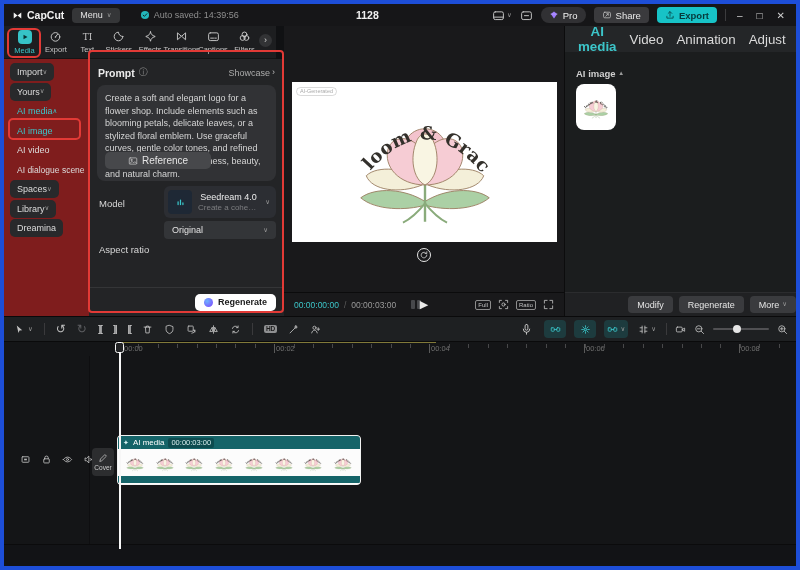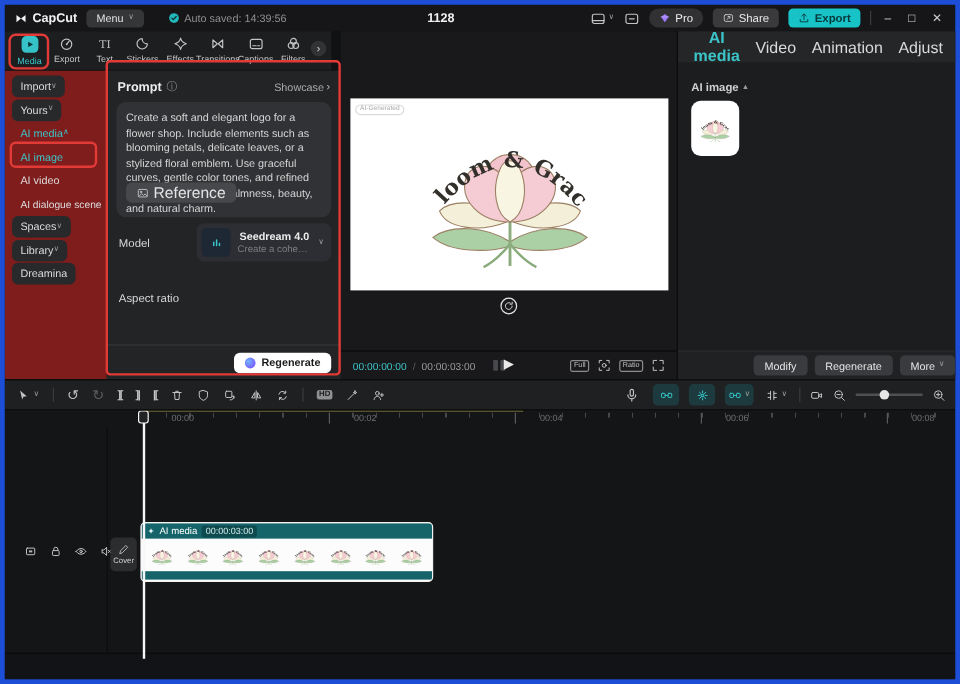--- a/index.html
+++ b/index.html
@@ -59,27 +59,27 @@
 
   
   .prompt-panel{position:absolute;left:85px;top:55px;width:195px;height:257px;background:#232426;z-index:10;}
   .pp-head{display:flex;align-items:center;padding:7px 9px 0;gap:4px;}
   .pp-title{font-size:10.5px;font-weight:bold;color:#ececec;}
   .pp-info{color:#8a8a8a;font-size:9px;}
   .pp-showcase{margin-left:auto;color:#ababab;font-size:9px;display:flex;align-items:center;gap:2px;}
   .pp-text{position:absolute;left:8px;right:8px;top:26px;height:96px;background:#313235;border-radius:8px;
            padding:7px 8px;font-size:9px;line-height:1.4;color:#d5d5d5;overflow:hidden;}
   .ref-btn{position:absolute;left:16px;top:93px;background:#47484b;border-radius:5px;height:17px;display:flex;
-           align-items:center;gap:4px;padding:0 9px;font-size:13px;color:#e4e4e4;z-index:2;}
+           align-items:center;gap:4px;padding:0 23px;font-size:10px;color:#e4e4e4;z-index:2;}
   .pp-label{position:absolute;left:10px;font-size:9.5px;color:#d8d8d8;}
   .model-dd{position:absolute;left:75px;right:8px;top:127px;height:32px;background:#2c2e33;border-radius:6px;
             display:flex;align-items:center;gap:6px;padding:0 6px 0 4px;}
   .model-tile{width:24px;height:24px;border-radius:4px;background:#1e2835;display:grid;place-items:center;flex:none;}
   .model-txt{display:flex;flex-direction:column;gap:1px;min-width:0;}
-  .model-name{font-size:9px;color:#ececec;font-weight:bold;white-space:nowrap;}
+  .model-name{font-size:9px;color:#ececec;font-weight:normal;white-space:nowrap;}
   .model-desc{font-size:8px;color:#7d7e80;white-space:nowrap;overflow:hidden;text-overflow:ellipsis;max-width:74px;}
   .model-dd .chev,.aspect-dd .chev{margin-left:auto;}
   .aspect-dd{position:absolute;left:75px;right:8px;top:162px;height:18px;background:#333538;border-radius:4px;
              display:flex;align-items:center;padding:0 8px;font-size:9px;color:#e2e2e2;}
   .pp-footer{position:absolute;left:0;right:0;bottom:0;height:29px;border-top:1px solid #343537;display:flex;
              align-items:center;justify-content:flex-end;padding:0 8px;}
   .regen-btn{background:#ffffff;color:#1a1a1a;border-radius:5px;height:17px;display:flex;align-items:center;gap:5px;
              padding:0 9px;font-size:9px;font-weight:bold;}
   .grad-dot{width:9px;height:9px;border-radius:50%;background:radial-gradient(circle at 35% 35%,#6fb3ff,#7a5cff 75%);}
 
@@ -125,21 +125,21 @@
   .tglt{height:18px;min-width:22px;background:#1d3b3e;border-radius:4px;display:flex;align-items:center;justify-content:center;gap:2px;padding:0 3px;}
   .tglg{height:18px;display:flex;align-items:center;gap:2px;padding:0 2px;}
   .zslider{width:56px;height:2px;background:#505053;border-radius:1px;position:relative;}
   .zslider i{position:absolute;left:20px;top:-3px;width:8px;height:8px;border-radius:50%;background:#e6e6e6;display:block;}
 
   
   .tl-body{position:absolute;left:0;top:338px;right:0;bottom:0;background:#141517;}
   .ruler-ticks{position:absolute;left:115px;top:2px;width:678px;height:4px;
                background:repeating-linear-gradient(90deg,#48484a 0 1px,transparent 1px 19.4px);}
   .preview-line{position:absolute;left:116px;top:0;width:316px;height:1px;background:rgba(165,155,70,.75);}
-  .rl{position:absolute;top:2px;font-size:7.5px;color:#707070;height:9px;line-height:9px;padding-left:20px;border-left:1px solid #5a5a5a;}
+  .rl{position:absolute;top:2px;font-size:7.5px;color:#707070;height:9px;line-height:9px;padding-left:1px;border-left:1px solid #5a5a5a;}
   .rl.first{border-left:none;left:119px;}
   .vline-head{position:absolute;left:85px;top:14px;height:188px;width:1px;background:#0e0e10;}
   .track-ctrls{position:absolute;left:16px;top:112px;display:flex;align-items:center;gap:10px;}
   .cover-btn{position:absolute;left:88px;top:106px;width:22px;height:28px;background:#2c2d2f;border-radius:4px;
              display:flex;flex-direction:column;align-items:center;justify-content:center;gap:1px;color:#d0d0d0;font-size:6.5px;}
   .clip{position:absolute;left:113px;top:93px;width:244px;height:50px;border:1.5px solid #f2f2f2;border-radius:4px;
         overflow:hidden;background:#fcfcfc;z-index:4;}
   .clip-head{height:13px;background:#156469;display:flex;align-items:center;gap:4px;padding:0 5px;font-size:8px;color:#fff;}
   .clip-star{font-size:7px;color:#d8f2f3;}
   .clip-dur{background:rgba(8,55,59,.55);padding:0 3px;border-radius:2px;color:#d6ecec;font-size:7.5px;line-height:10px;}
@@ -362,20 +362,24 @@
           <path d="M4.5 11V7M8 11V4.5M11.5 11V8.5" stroke-width="1.8"></path>
         </svg>
       </span>
       <span class="model-txt">
         <span class="model-name">Seedream 4.0</span>
         <span class="model-desc">Create a cohesive ...</span>
       </span>
       <span class="chev">∨</span>
     </button>
     <span class="pp-label" style="top:185px">Aspect ratio</span>
+    <button class="aspect-dd">
+      <span>Original</span>
+      <span class="chev">∨</span>
+    </button>
     <div class="pp-footer">
       <button class="regen-btn">
         <span class="grad-dot"></span>
         <span>Regenerate</span>
       </button>
     </div>
   </section>
 
   <section class="player-panel">
     <div class="canvas">

